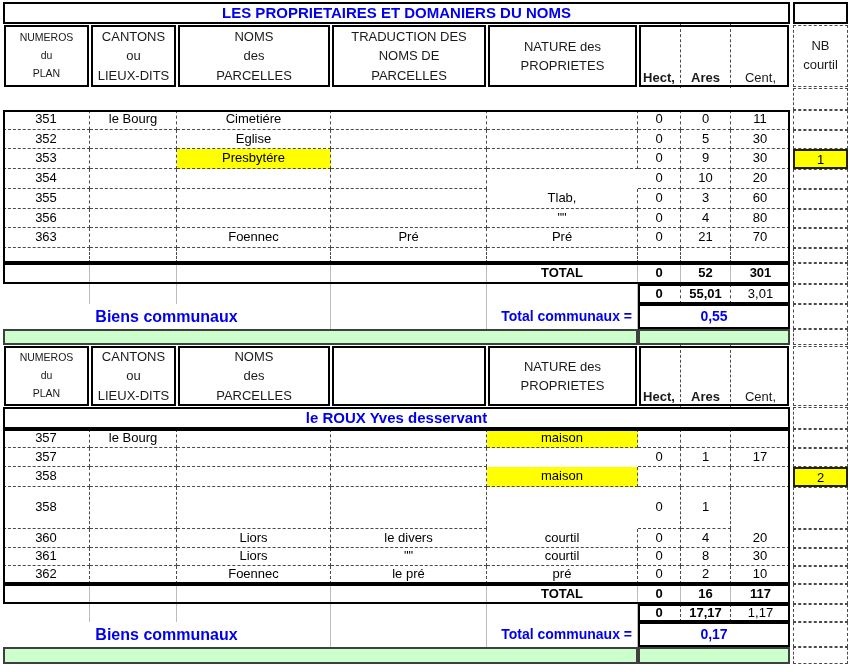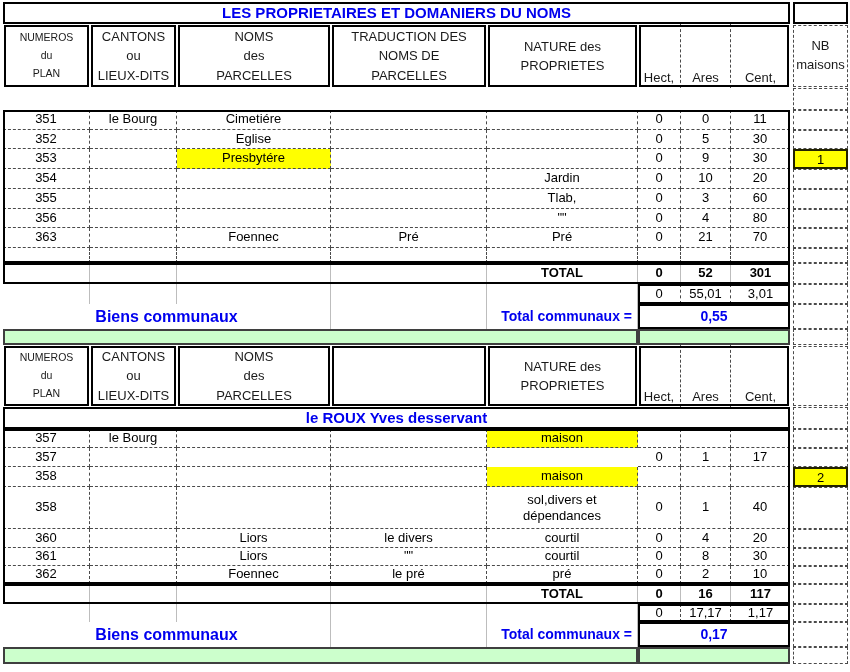--- a/index.html
+++ b/index.html
@@ -14,21 +14,21 @@
   }
   .cell{display:flex;align-items:center;justify-content:center;font-size:13px;overflow:hidden;line-height:1.1;}
   .d{border-right:1px dashed #4a4a4a;border-bottom:1px dashed #4a4a4a;}
   .gray{border-right:1px solid #bdbdbd;}
   .ov{border:2px solid #000;pointer-events:none;z-index:3;}
   .box2{border:2px solid #000;}
   .hcell{border:2px solid #000;margin:1px;display:flex;align-items:center;justify-content:center;
          text-align:center;white-space:pre-line;line-height:1.5;font-size:13px;color:#1a1a1a;}
   .hsmall{font-size:10.5px;line-height:1.7;}
   .hsub{display:flex;align-items:flex-end;justify-content:center;padding-bottom:3px;font-size:13px;color:#1a1a1a;}
-  .dr{border-right:1px dashed #4a4a4a;}
+  .dr{border-right:1px dashed #4a4a4a;font-weight:bold;}
   .nbd{border:1px dashed #4a4a4a;}
   .nby{background:#ffff00;border:2px solid #222200;display:flex;align-items:center;justify-content:center;font-size:13px;}
   .nbh{border:1px dashed #4a4a4a;display:flex;align-items:center;justify-content:center;text-align:center;
        white-space:pre-line;line-height:1.45;font-size:13px;color:#1a1a1a;}
   .yl{background:#ffff00;}
   .grn{background:#ccffcc;border:2px solid #3f3f3f;}
   .blue{color:#0000ee;}
   .bold{font-weight:bold;}
   .f15{font-size:15px;font-weight:bold;}
   .f16{font-size:16px;font-weight:bold;}
@@ -56,21 +56,21 @@
   <div class="hcell" style="grid-area:2/4">TRADUCTION DES
 NOMS DE
 PARCELLES</div>
   <div class="hcell" style="grid-area:2/5">NATURE des
 PROPRIETES</div>
   <div class="hsub dr" style="grid-area:2/6">Hect,</div>
   <div class="hsub dr" style="grid-area:2/7">Ares</div>
   <div class="hsub" style="grid-area:2/8">Cent,</div>
   <div class="ov" style="grid-area:2/6/3/9;margin:1px"></div>
   <div class="nbh" style="grid-area:2/10;margin:1px 0">NB
-maisons</div>
+courtil</div>
 
   <div class="nbd" style="grid-area:3/10"></div>
 
   <div class="cell d" style="grid-area:4/1">351</div>
   <div class="cell d" style="grid-area:4/2">le Bourg</div>
   <div class="cell d" style="grid-area:4/3">Cimetiére</div>
   <div class="cell d" style="grid-area:4/4"></div>
   <div class="cell d" style="grid-area:4/5"></div>
   <div class="cell d" style="grid-area:4/6">0</div>
   <div class="cell d" style="grid-area:4/7">0</div>
@@ -94,21 +94,20 @@
   <div class="cell d" style="grid-area:6/5"></div>
   <div class="cell d" style="grid-area:6/6">0</div>
   <div class="cell d" style="grid-area:6/7">9</div>
   <div class="cell d" style="grid-area:6/8">30</div>
   <div class="nby" style="grid-area:6/10">1</div>
 
   <div class="cell d" style="grid-area:7/1">354</div>
   <div class="cell d" style="grid-area:7/2"></div>
   <div class="cell d" style="grid-area:7/3"></div>
   <div class="cell d" style="grid-area:7/4"></div>
-  <div class="cell d" style="grid-area:7/5">Jardin</div>
   <div class="cell d" style="grid-area:7/6">0</div>
   <div class="cell d" style="grid-area:7/7">10</div>
   <div class="cell d" style="grid-area:7/8">20</div>
   <div class="nbd" style="grid-area:7/10"></div>
 
   <div class="cell d" style="grid-area:8/1">355</div>
   <div class="cell d" style="grid-area:8/2"></div>
   <div class="cell d" style="grid-area:8/3"></div>
   <div class="cell d" style="grid-area:8/4"></div>
   <div class="cell d" style="grid-area:8/5">Tlab,</div>
@@ -227,25 +226,22 @@
   <div class="cell d yl" style="grid-area:20/5">maison</div>
   <div class="cell d" style="grid-area:20/6"></div>
   <div class="cell d" style="grid-area:20/7"></div>
   <div class="cell d" style="grid-area:20/8"></div>
   <div class="nby" style="grid-area:20/10">2</div>
 
   <div class="cell d" style="grid-area:21/1">358</div>
   <div class="cell d" style="grid-area:21/2"></div>
   <div class="cell d" style="grid-area:21/3"></div>
   <div class="cell d" style="grid-area:21/4"></div>
-  <div class="cell d pre" style="grid-area:21/5">sol,divers et
-dépendances</div>
   <div class="cell d" style="grid-area:21/6">0</div>
   <div class="cell d" style="grid-area:21/7">1</div>
-  <div class="cell d" style="grid-area:21/8">40</div>
   <div class="nbd" style="grid-area:21/10"></div>
 
   <div class="cell d" style="grid-area:22/1">360</div>
   <div class="cell d" style="grid-area:22/2"></div>
   <div class="cell d" style="grid-area:22/3">Liors</div>
   <div class="cell d" style="grid-area:22/4">le divers</div>
   <div class="cell d" style="grid-area:22/5">courtil</div>
   <div class="cell d" style="grid-area:22/6">0</div>
   <div class="cell d" style="grid-area:22/7">4</div>
   <div class="cell d" style="grid-area:22/8">20</div>

